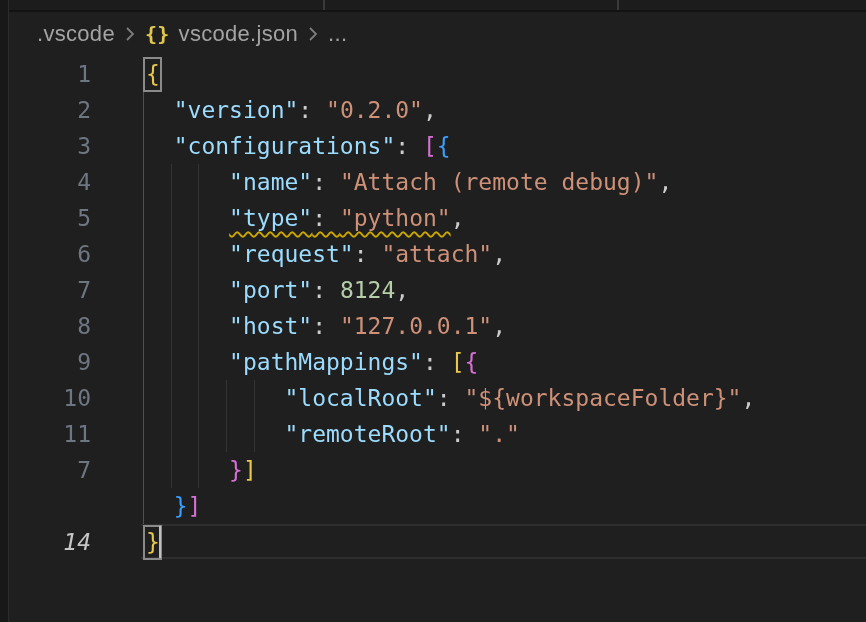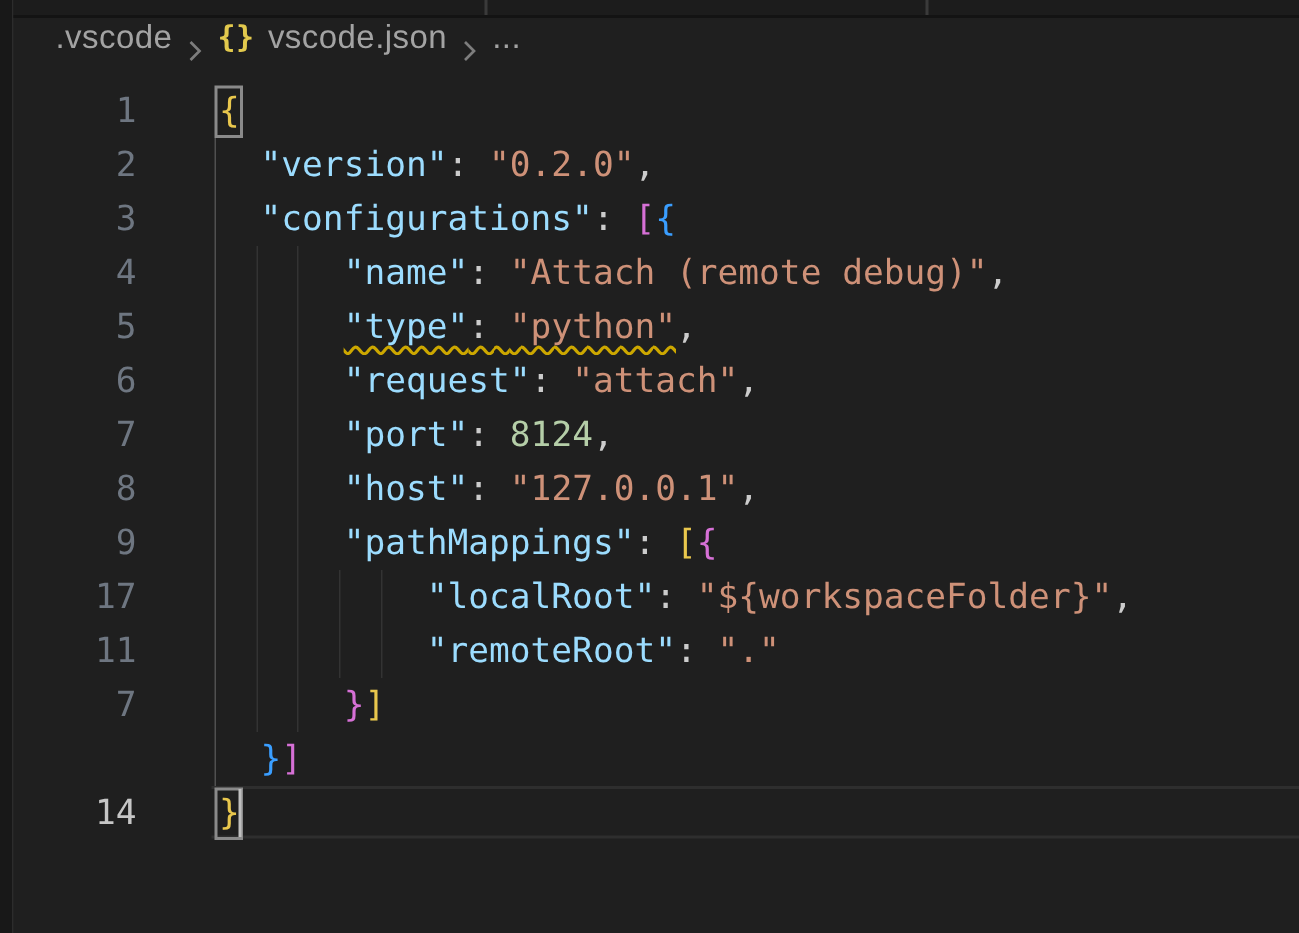--- a/index.html
+++ b/index.html
@@ -13,35 +13,35 @@
   
   .tab-strip{position:absolute;left:9px;top:0;right:0;height:12px;
              background:var(--tab-strip-bg);border-bottom:2px solid var(--strip-border);
              box-sizing:border-box;}
   .tab-sep{position:absolute;top:0;width:2px;height:10px;background:var(--tab-separator);}
   .tab-sep.s1{left:314px;}
   .tab-sep.s2{left:608px;}
 
   
   .breadcrumbs{position:absolute;left:9px;top:12px;right:0;height:44px;
-               display:flex;padding-left:28px;
+               display:flex;align-items:center;padding-left:28px;
                color:var(--breadcrumb-text);font-size:22px;letter-spacing:.3px;}
   .crumb{cursor:pointer;}
   .chev{margin:0 9px;color:var(--chevron);display:inline-flex;align-items:center;}
   .json-icon{color:var(--breadcrumb-icon);
              font-family:"DejaVu Sans Mono",monospace;font-size:20px;font-weight:bold;
              margin-right:9px;}
 
   
   .code-area{position:absolute;left:0;top:56px;right:0;}
   .row{position:relative;height:36px;
        font-family:"DejaVu Sans Mono",monospace;font-size:23px;line-height:36px;}
   .ln{position:absolute;left:0;top:0;width:91px;text-align:right;
       color:var(--line-number);z-index:2;cursor:pointer;}
-  .row.active .ln{color:var(--line-number-active);}
+  .row.active .ln{color:var(--line-number-active);font-style:italic;}
   .code{position:absolute;left:146px;top:0;white-space:pre;z-index:2;}
   .guide{position:absolute;top:0;width:1px;height:36px;background:var(--indent-guide);z-index:1;}
   .guide.active-guide{background:var(--indent-guide-active);}
   .hl{position:absolute;left:141px;right:0;top:0;height:35px;box-sizing:border-box;
       border-top:2px solid var(--line-highlight-border);
       border-bottom:2px solid var(--line-highlight-border);z-index:0;}
   .match-box{position:absolute;top:1px;width:15px;height:31px;
              border:2px solid var(--match-border);z-index:1;}
   .cursor{position:absolute;left:159px;top:2px;width:2px;height:32px;
           background:var(--cursor);z-index:3;}
@@ -140,21 +140,21 @@
       <div class="guide" style="left: 198px;"></div>
       <span class="ln">9</span>
       <span class="code">      <span class="tok-key">"pathMappings"</span><span class="tok-punct">: </span><span class="tok-gold">[</span><span class="tok-pink">{</span></span>
     </div>
     <div class="row">
       <div class="guide active-guide" style="left: 143px;"></div>
       <div class="guide" style="left: 171px;"></div>
       <div class="guide" style="left: 198px;"></div>
       <div class="guide" style="left: 226px;"></div>
       <div class="guide" style="left: 254px;"></div>
-      <span class="ln">17</span>
+      <span class="ln">10</span>
       <span class="code">          <span class="tok-key">"localRoot"</span><span class="tok-punct">: </span><span class="tok-str">"${workspaceFolder}"</span><span class="tok-punct">,</span></span>
     </div>
     <div class="row">
       <div class="guide active-guide" style="left: 143px;"></div>
       <div class="guide" style="left: 171px;"></div>
       <div class="guide" style="left: 198px;"></div>
       <div class="guide" style="left: 226px;"></div>
       <div class="guide" style="left: 254px;"></div>
       <span class="ln">11</span>
       <span class="code">          <span class="tok-key">"remoteRoot"</span><span class="tok-punct">: </span><span class="tok-str">"."</span></span>

